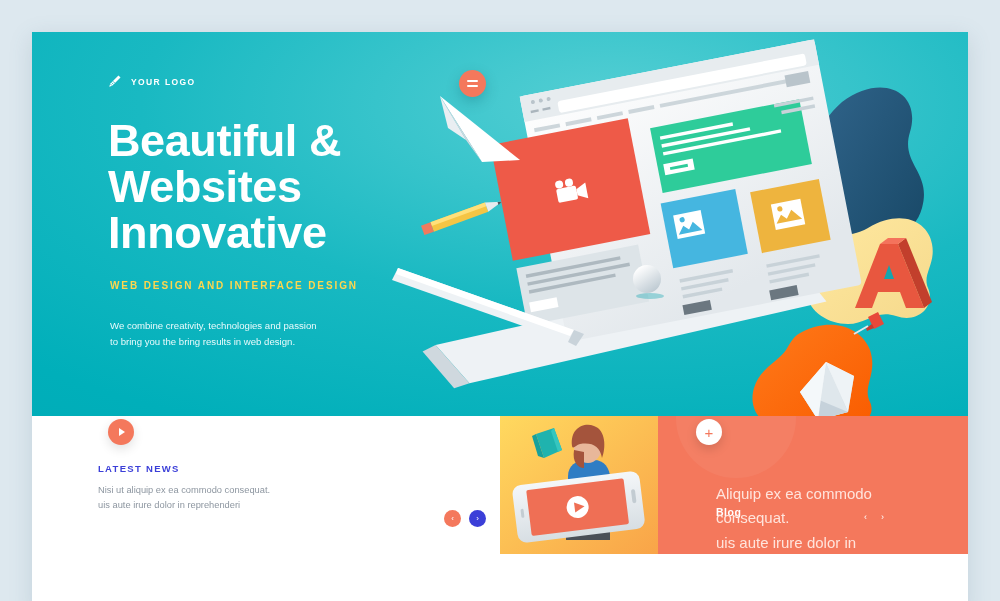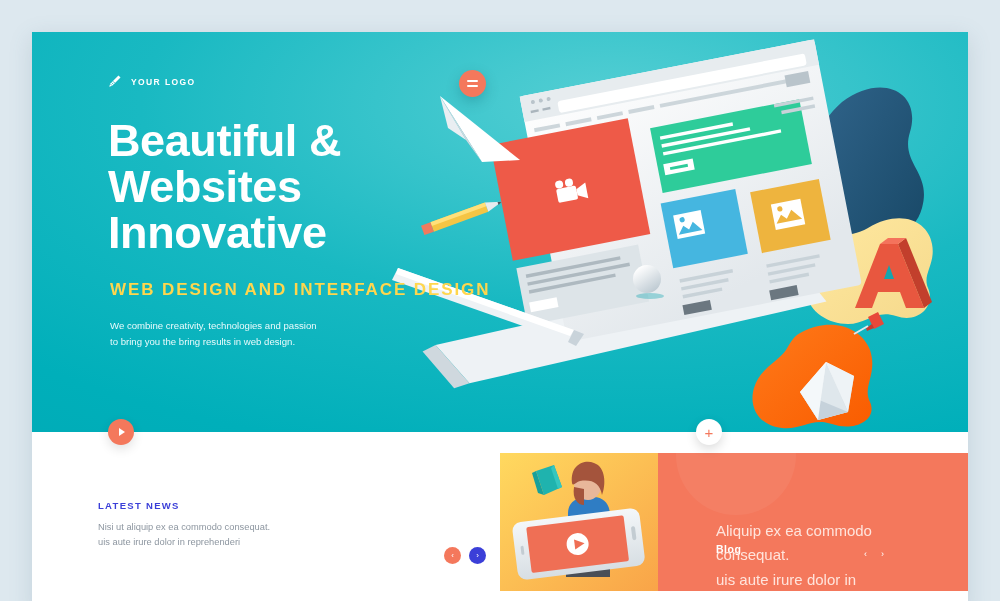--- a/index.html
+++ b/index.html
@@ -24,38 +24,38 @@
   .logo-ico{width:15px;height:15px;}
   .logo-text{
     color:#ffffff;font-size:8.5px;font-weight:bold;letter-spacing:1.4px;
   }
   .headline{
     position:absolute;left:76px;top:86px;width:370px;
     color:#ffffff;font-size:45px;line-height:1.02;font-weight:bold;letter-spacing:-0.4px;
   }
   .subhead{
     position:absolute;left:78px;top:248px;
-    color:#ffd64d;font-size:17px;font-weight:bold;letter-spacing:1.9px;
+    color:#ffd64d;font-size:10px;font-weight:bold;letter-spacing:1.9px;
   }
   .lede{
     position:absolute;left:78px;top:270px;width:290px;
     color:#e9fbfc;font-size:9.6px;line-height:1.62;margin-top:16px;
   }
   
   .menu-fab{
     position:absolute;left:427px;top:38px;width:27px;height:27px;border-radius:50%;
     background:#f4785c;box-shadow:0 5px 13px rgba(0,80,90,.25);
     display:flex;align-items:center;justify-content:center;flex-direction:column;gap:3px;
   }
   .menu-fab i{display:block;width:11px;height:1.6px;background:#fff;border-radius:1px;}
   
   .illus{position:absolute;left:330px;top:0;width:606px;height:400px;}
   .illus svg{display:block;}
   
-  .strip{position:absolute;left:0;top:421px;width:936px;height:138px;display:flex;border-radius:25px;}
+  .strip{position:absolute;left:0;top:384px;width:936px;height:138px;display:flex;border-radius:25px;}
   .news{position:relative;width:468px;height:138px;background:#ffffff;}
   .news-title{
     position:absolute;left:66px;top:47px;color:#3b3fd8;
     font-size:9.5px;font-weight:bold;letter-spacing:1.3px;
   }
   .news-body{
     position:absolute;left:66px;top:67px;width:230px;
     color:#8d96a0;font-size:9.3px;line-height:1.62;
   }
   .news-nav{position:absolute;left:412px;top:94px;display:flex;gap:8px;}

